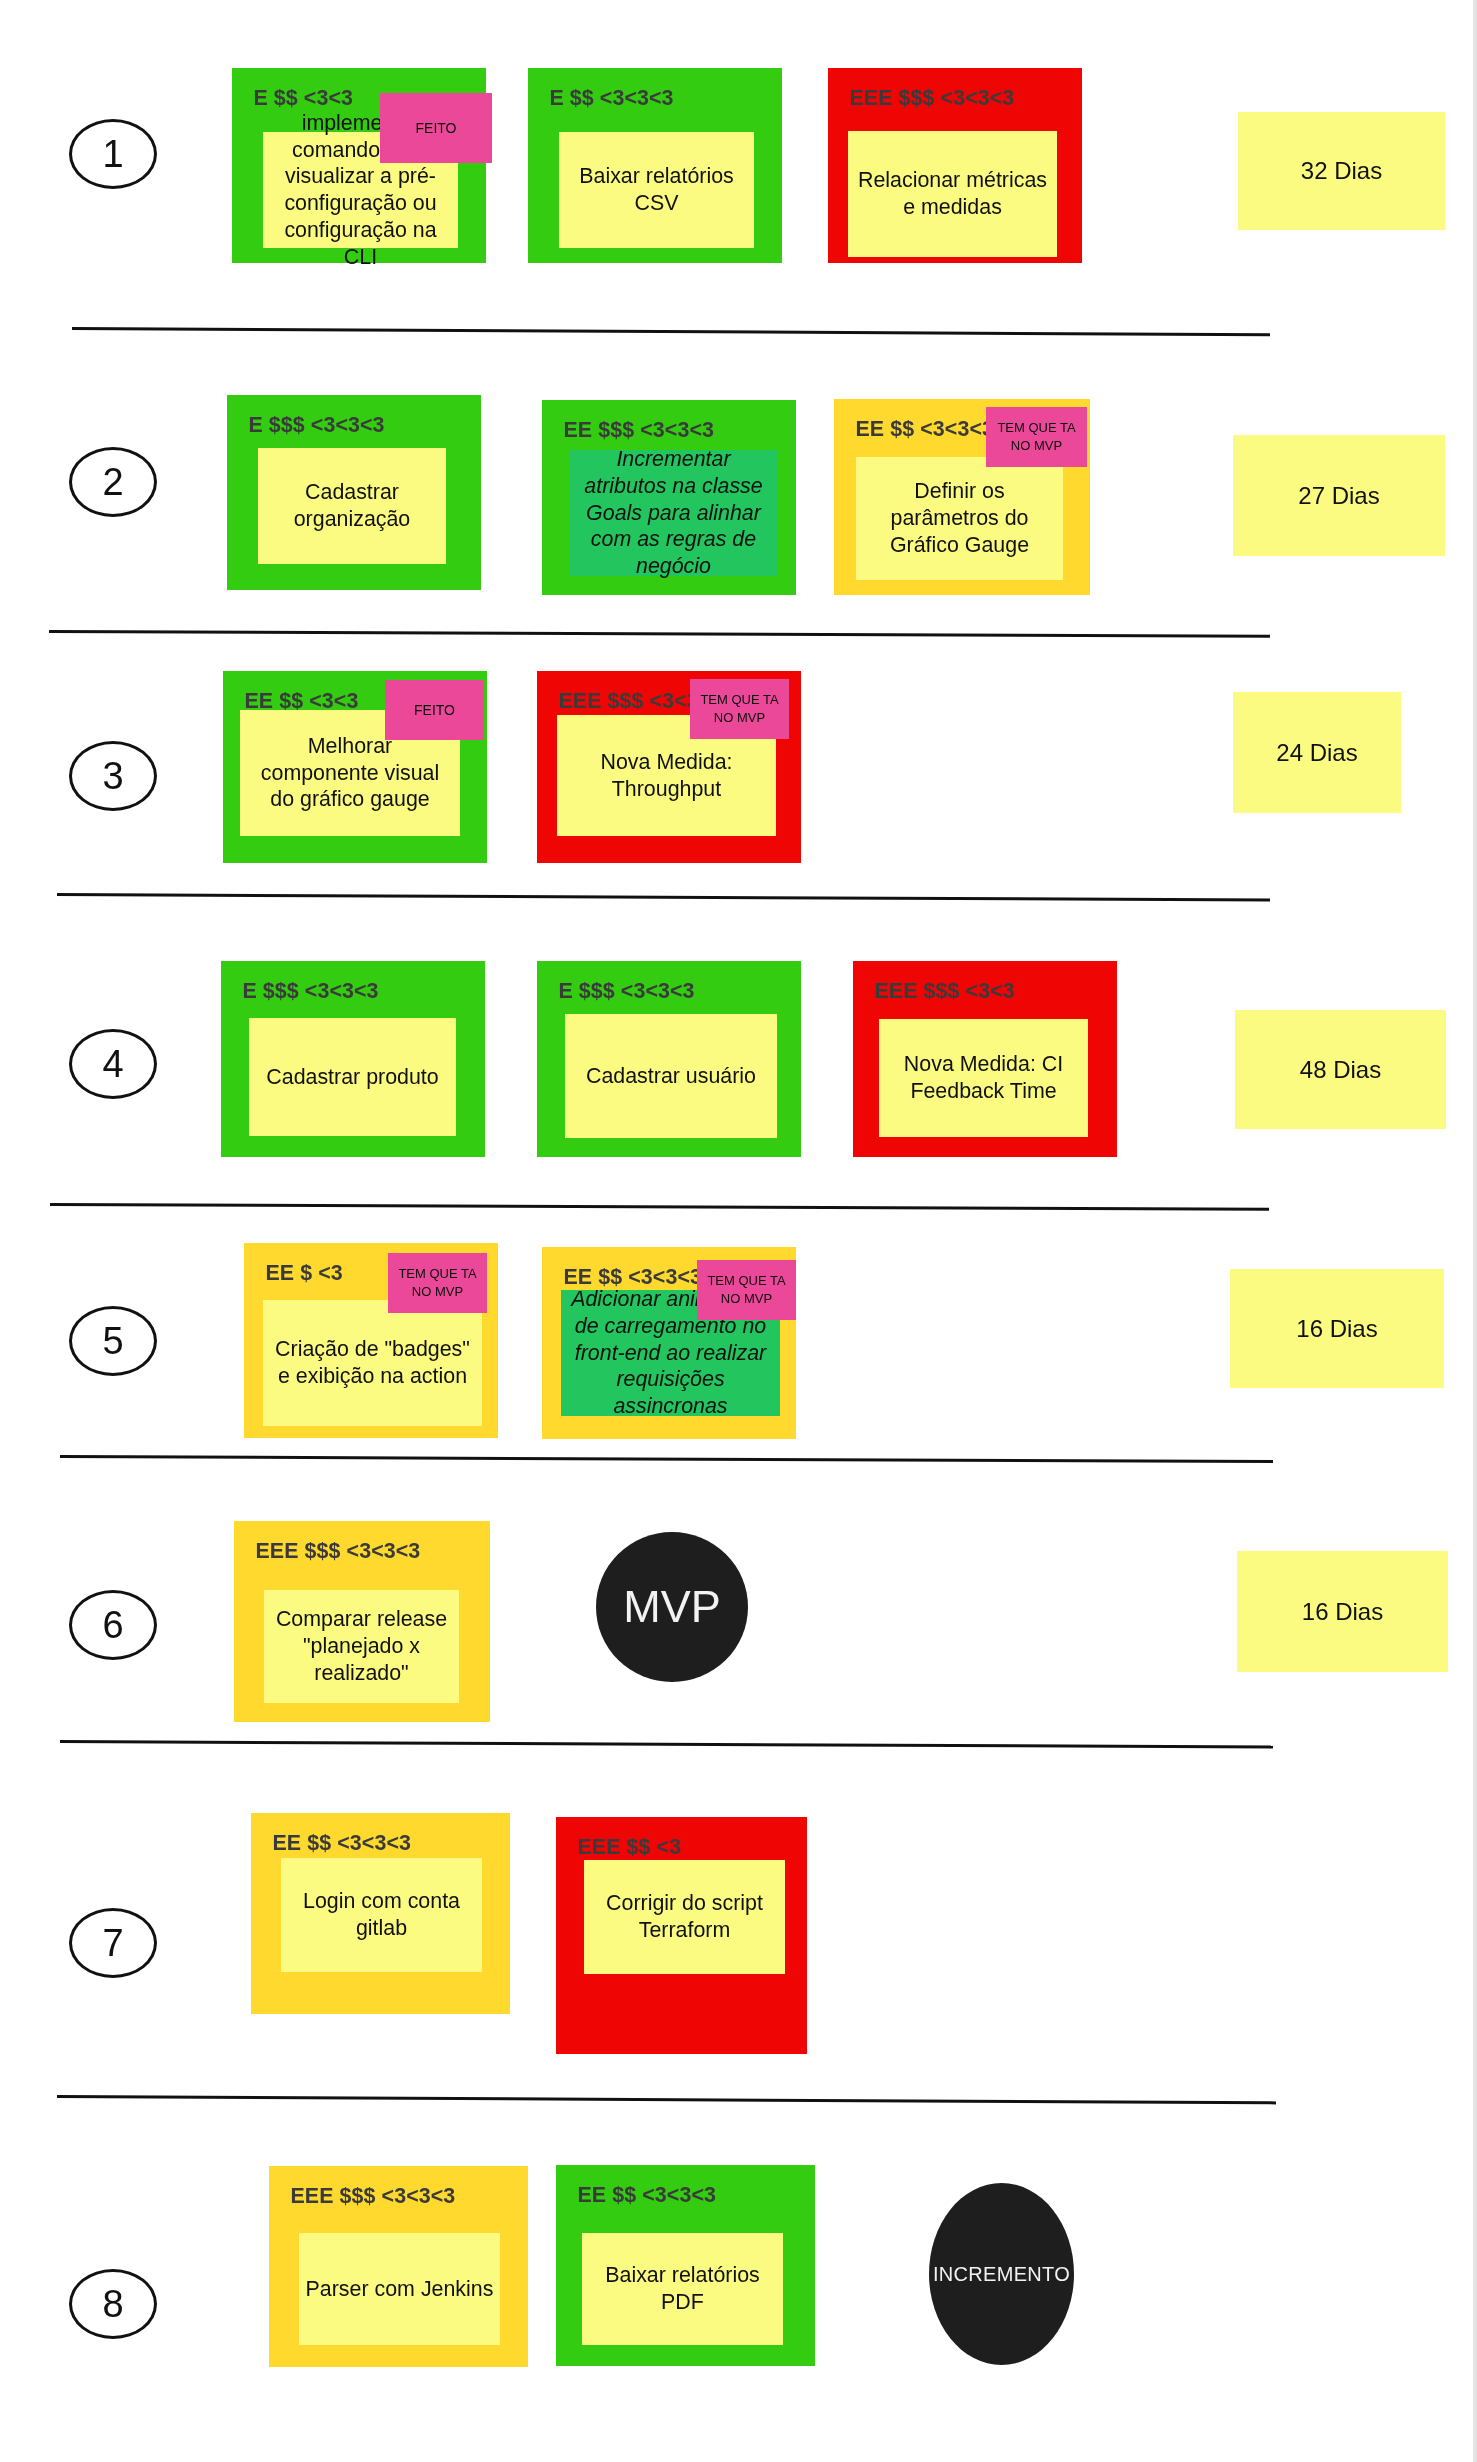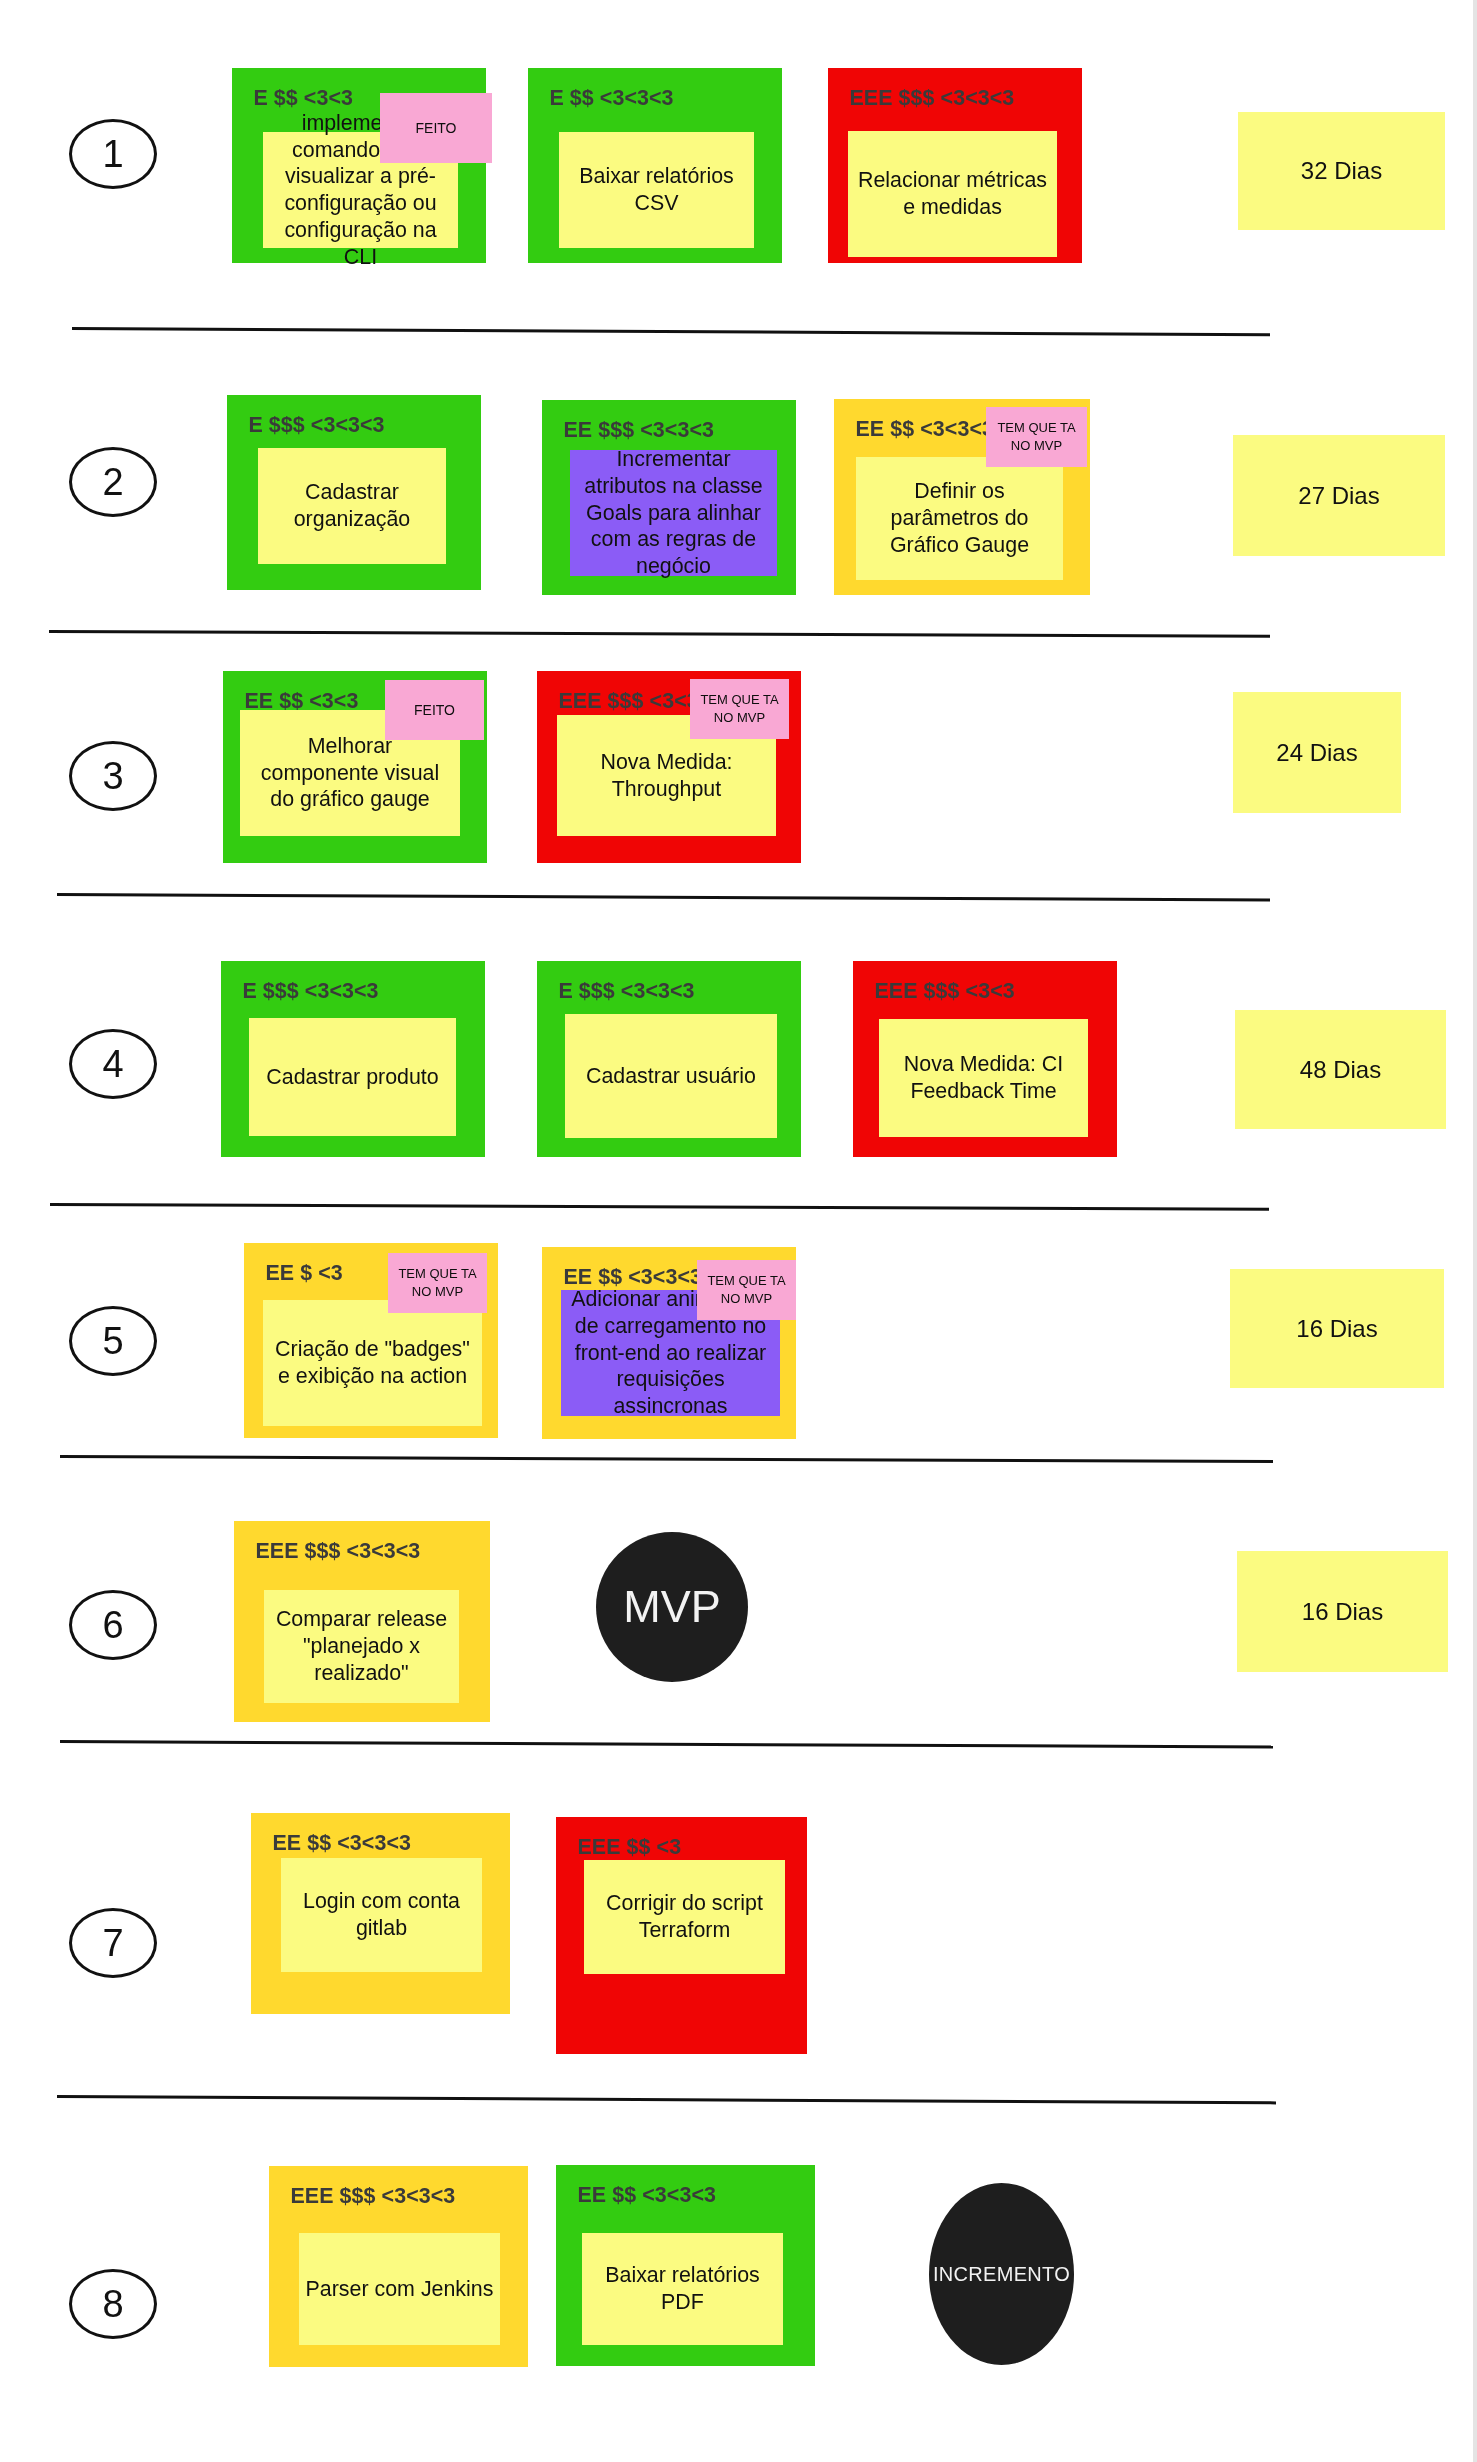--- a/index.html
+++ b/index.html
@@ -70,26 +70,26 @@
     top: 17.6px;
     font-size: 21.4px;
     font-weight: bold;
     color: #3a3a3a;
     white-space: nowrap;
     letter-spacing: 0.1px;
   }
   .card.red  { background: #f00505; }
   .card.green{ background: #33cc11; }
   .card.yellow{ background: #ffd92e; }
-  .card-inner.pink { background: #8b5cf6; }
+  .card-inner.pink { background: #22c55e; font-style: italic; }
 
   
   .badge {
     position: absolute;
-    background: #f9a8d4;
+    background: #ec4899;
     color: #0e0e0e;
     display: flex;
     align-items: center;
     justify-content: center;
     text-align: center;
     font-size: 13px;
     line-height: 1.35;
     padding: 2.5px 3.8px;
     z-index: 5;
   }

